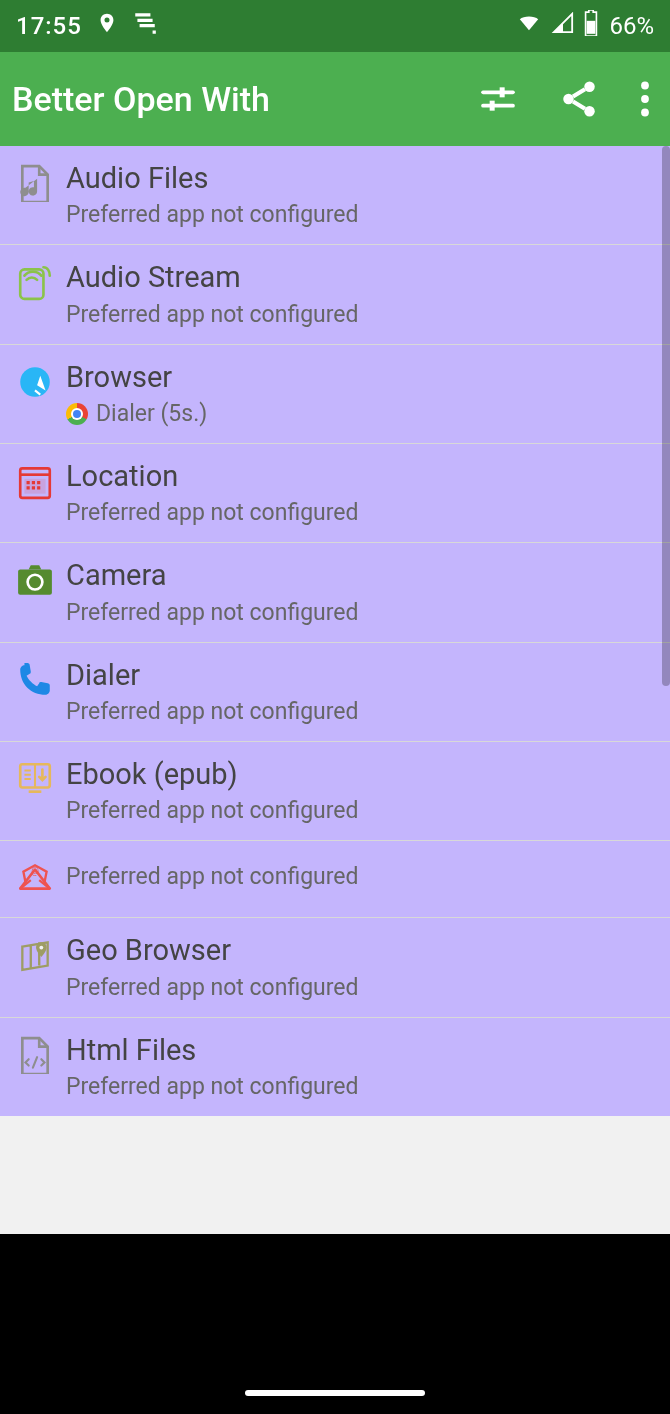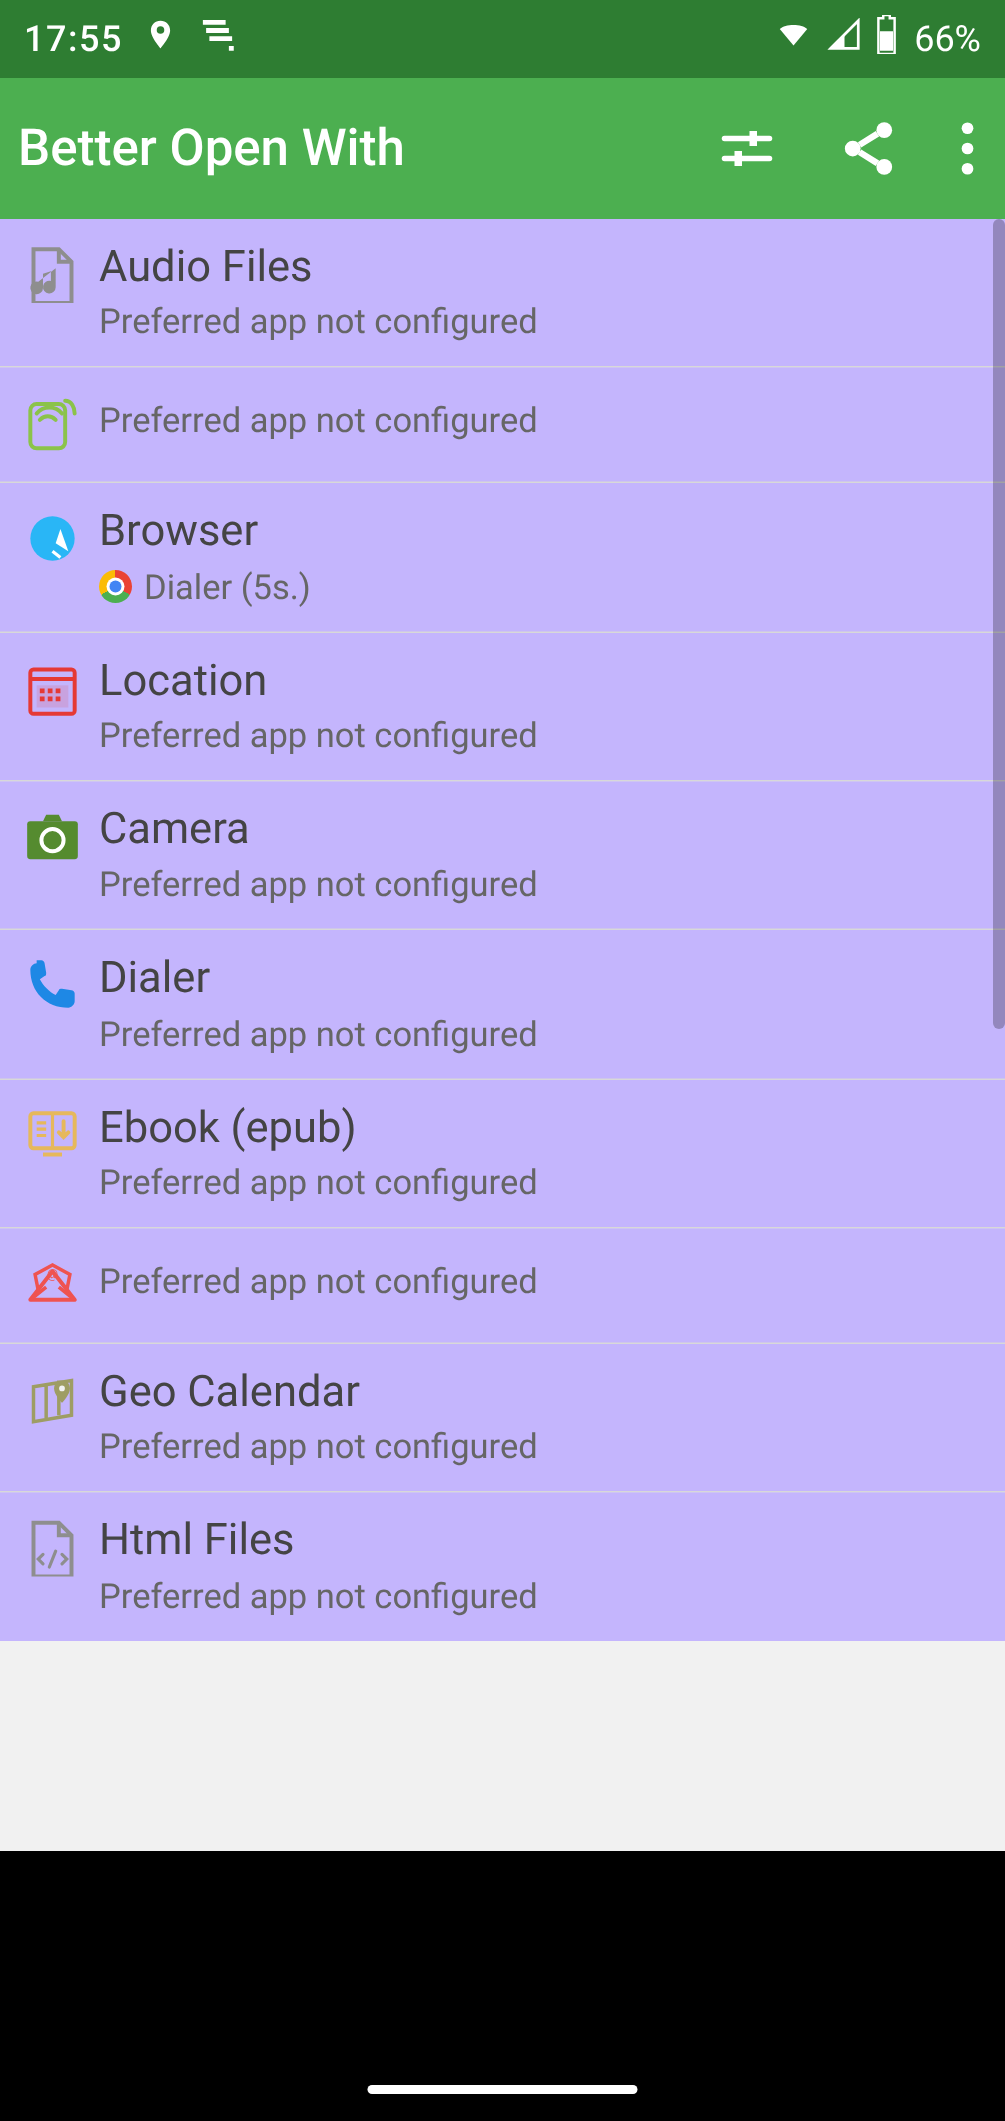--- a/index.html
+++ b/index.html
@@ -125,20 +125,21 @@
           </div>
         </div>
       </div>
       <div class="row">
         <div class="row-icon">
           <svg width="38" height="38" viewBox="0 0 36 36" style="color:#8bc34a">
             <use href="#ic-audio-stream"></use>
           </svg>
         </div>
         <div class="row-body">
+          <div class="row-title">Audio Stream</div>
           <div class="row-sub">
             <span>Preferred app not configured</span>
           </div>
         </div>
       </div>
       <div class="row">
         <div class="row-icon">
           <svg width="38" height="38" viewBox="0 0 36 36" style="color:#29b6f6">
             <use href="#ic-browser"></use>
           </svg>
@@ -215,21 +216,21 @@
           </div>
         </div>
       </div>
       <div class="row">
         <div class="row-icon">
           <svg width="38" height="38" viewBox="0 0 36 36" style="color:#9e9d64">
             <use href="#ic-geo"></use>
           </svg>
         </div>
         <div class="row-body">
-          <div class="row-title">Geo Calendar</div>
+          <div class="row-title">Geo Browser</div>
           <div class="row-sub">
             <span>Preferred app not configured</span>
           </div>
         </div>
       </div>
       <div class="row">
         <div class="row-icon">
           <svg width="38" height="38" viewBox="0 0 36 36" style="color:#8e8e8e">
             <use href="#ic-html-file"></use>
           </svg>

